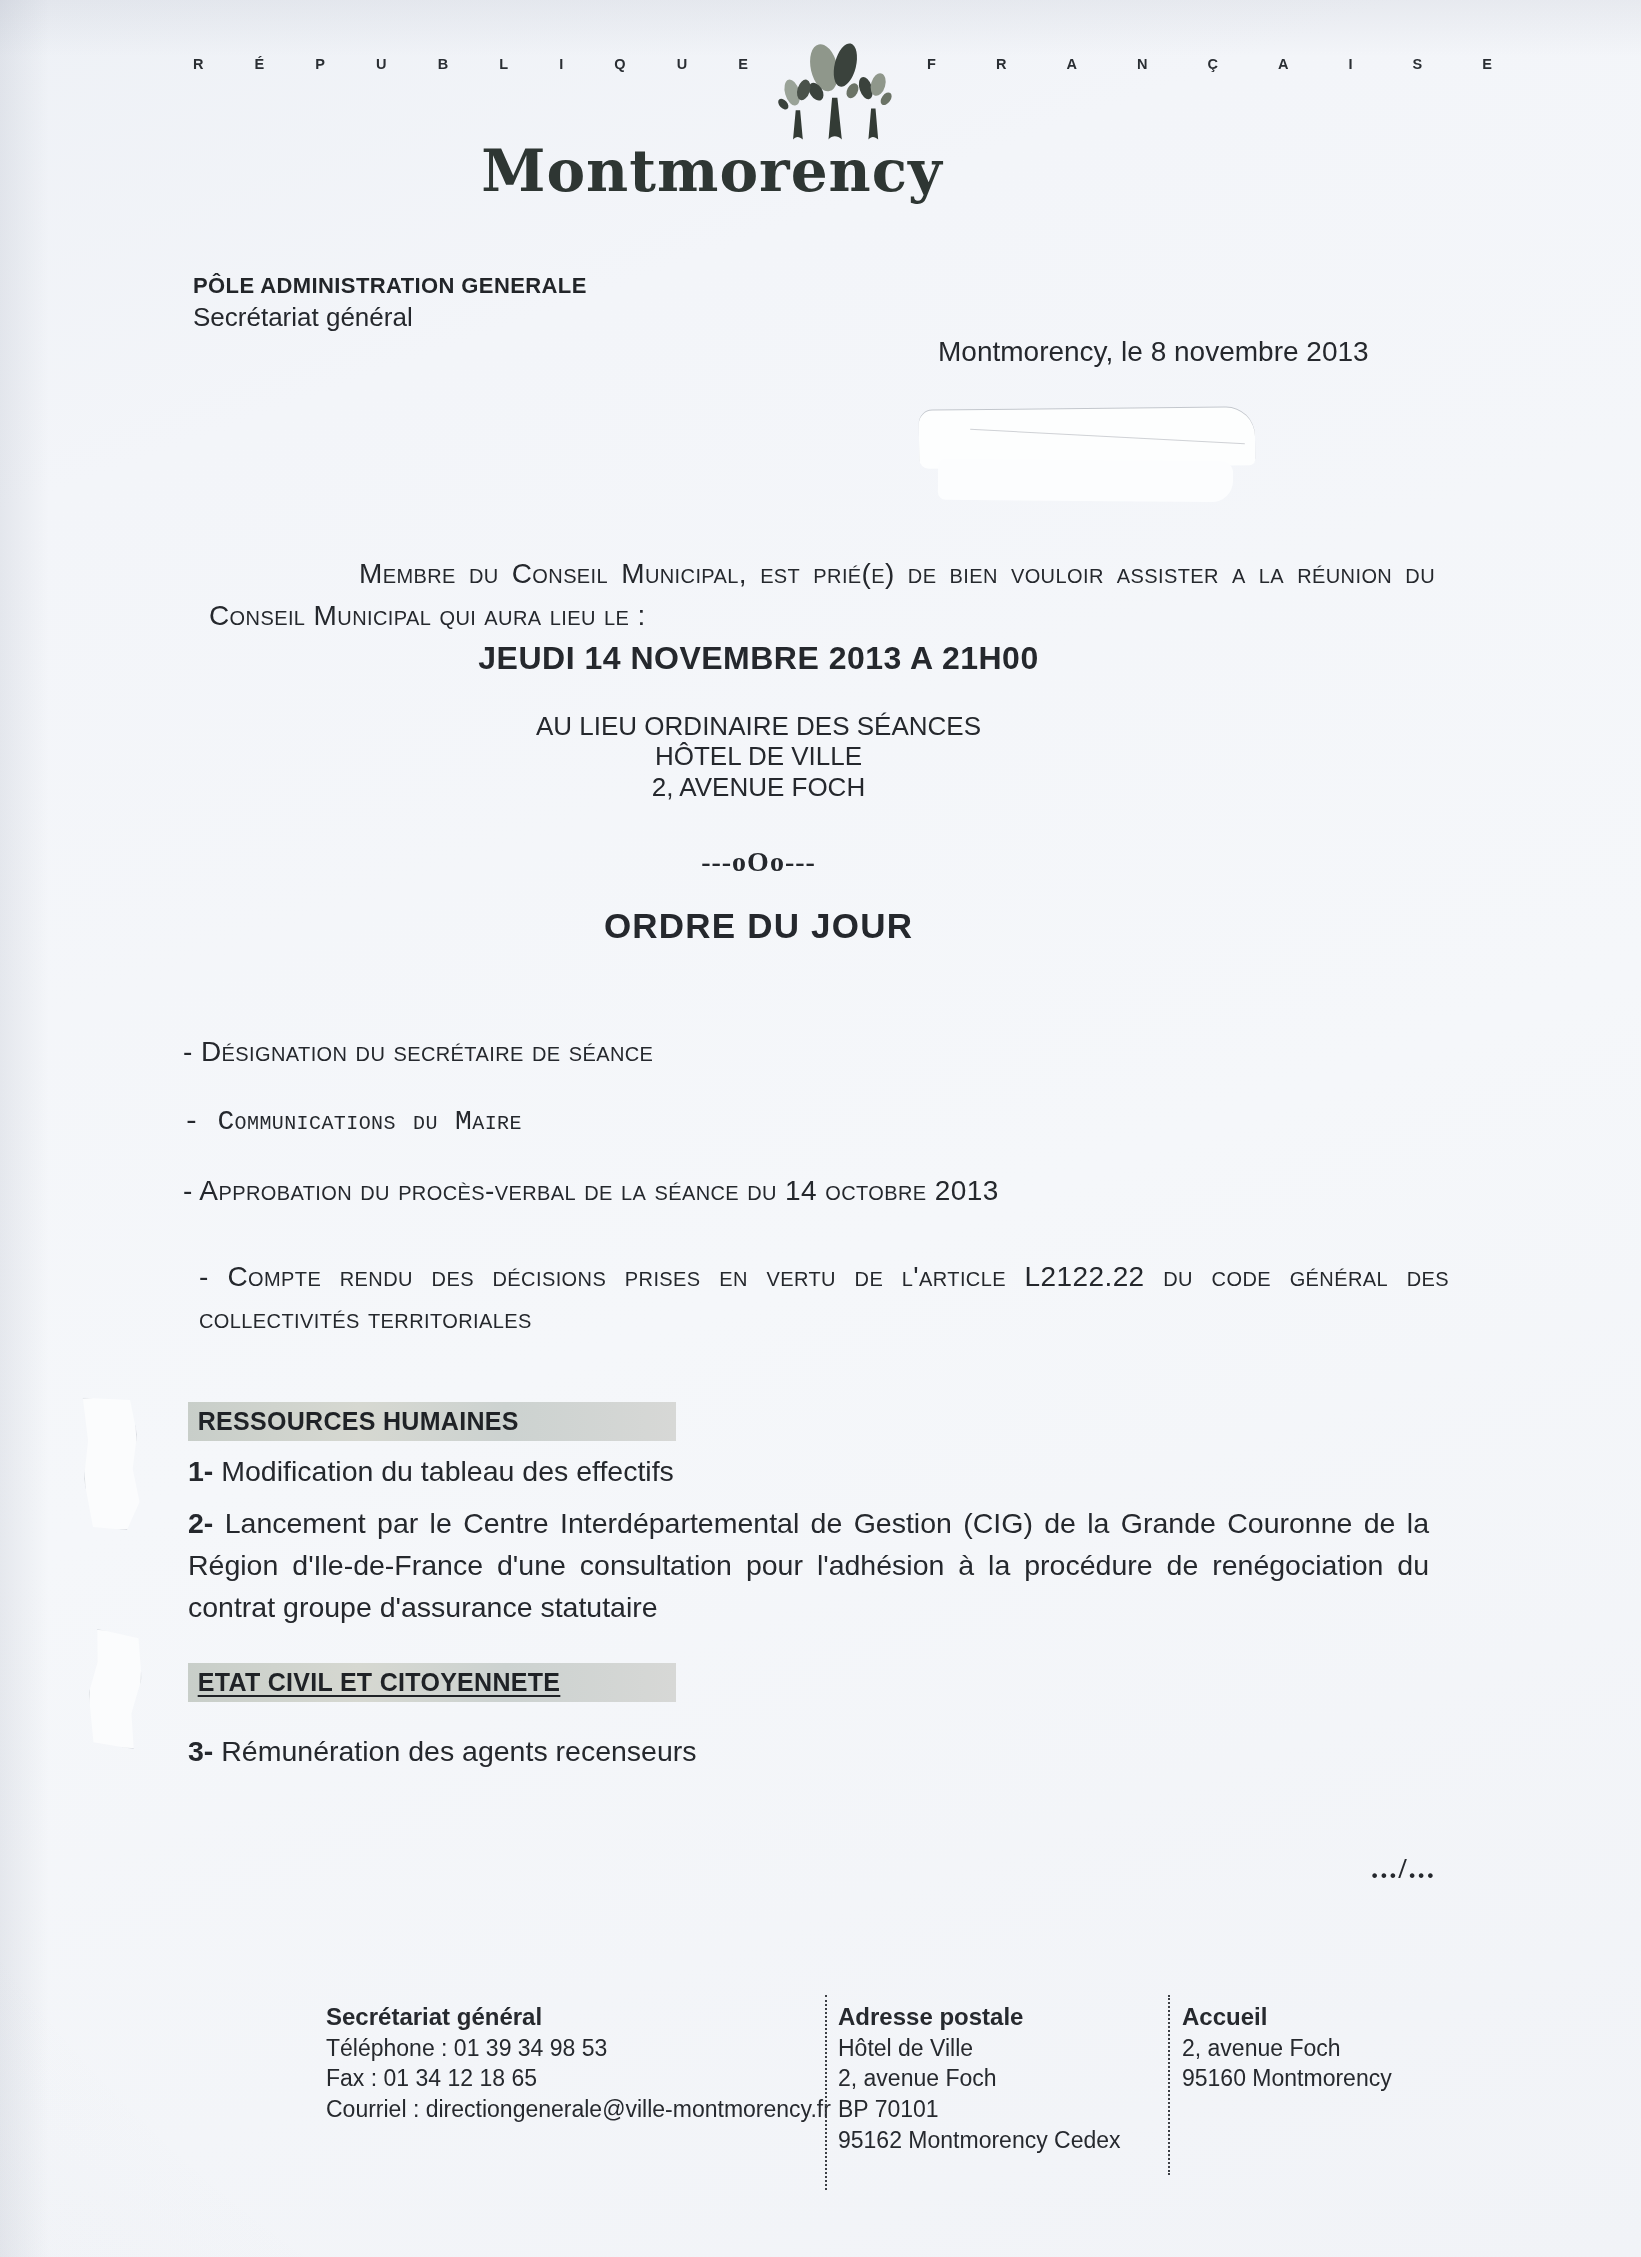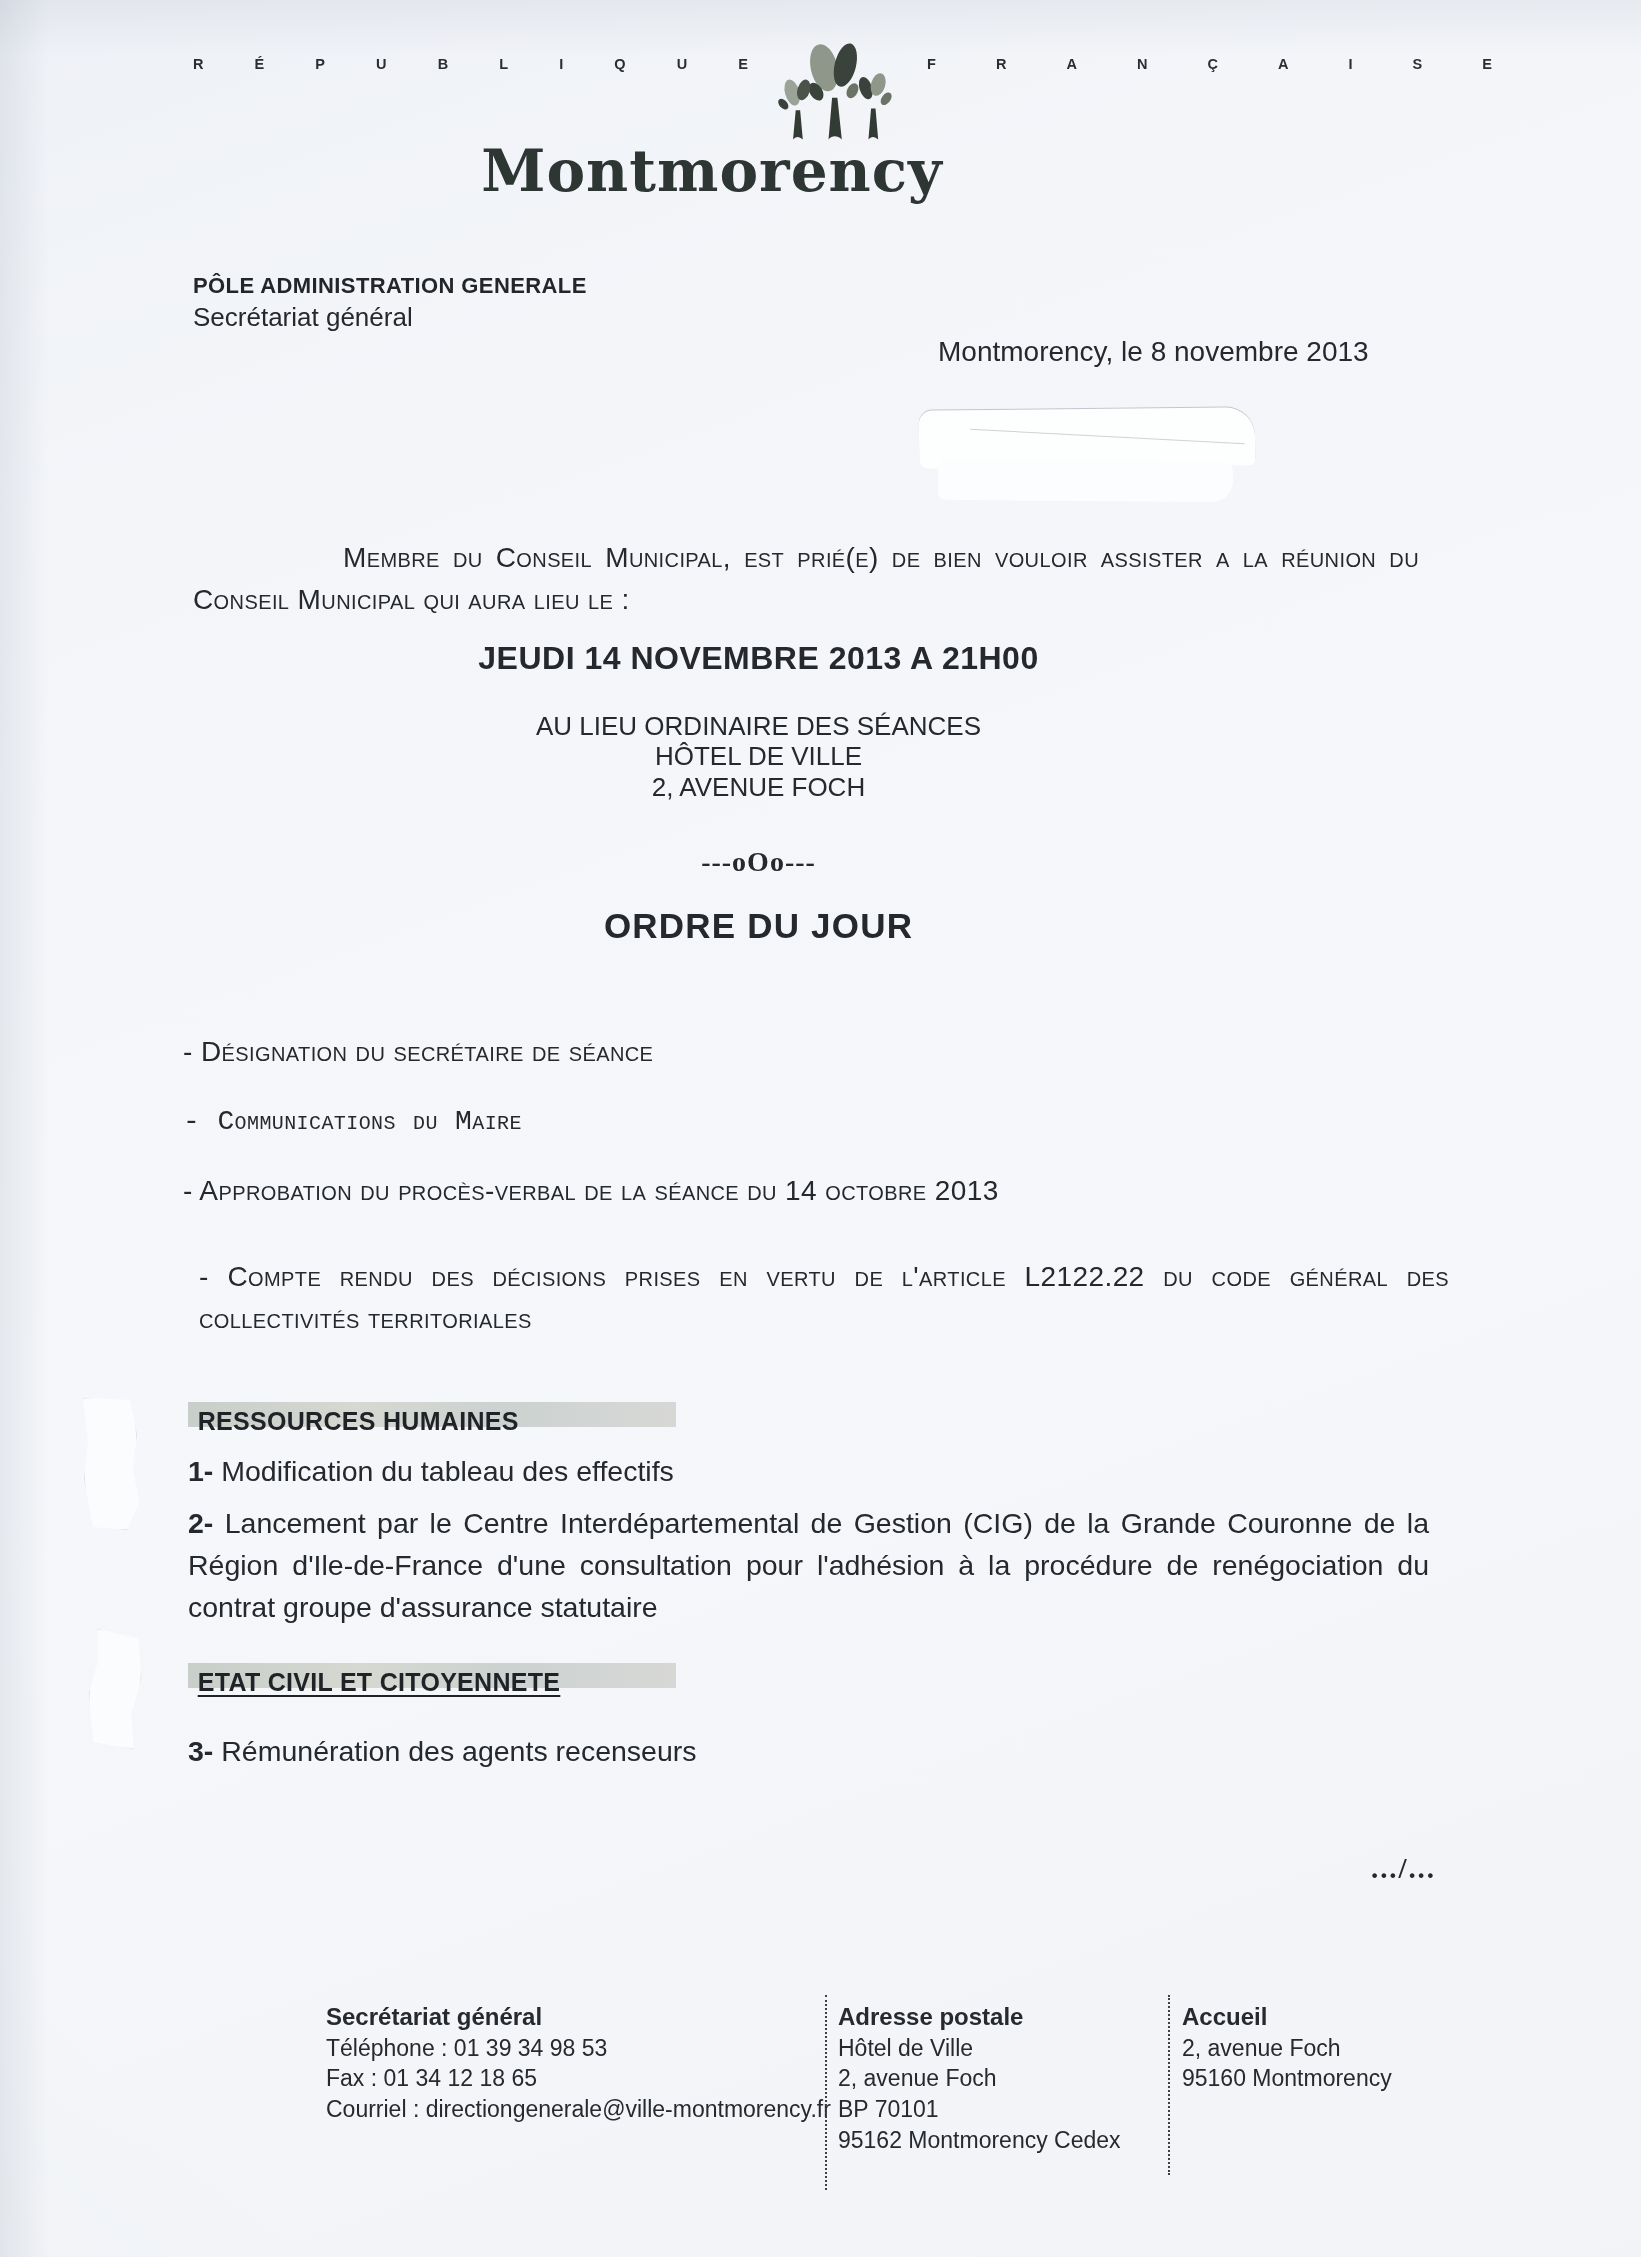--- a/index.html
+++ b/index.html
@@ -43,21 +43,21 @@
     text-align:justify;text-indent:150px;font-variant:small-caps;letter-spacing:0.4px;}
   .center-block{left:150px;width:1217px;text-align:center;}
   .meeting{top:640px;font-size:32px;font-weight:bold;letter-spacing:0.5px;}
   .locations{top:711px;font-size:26px;line-height:1.17;}
   .separator{top:846px;font-family:"Liberation Serif",serif;font-size:28px;font-weight:bold;letter-spacing:1px;}
   .agenda-title{top:906px;font-size:35px;font-weight:bold;letter-spacing:1.2px;}
   .agenda-item{left:183px;width:1250px;font-size:28px;font-variant:small-caps;
     letter-spacing:0.4px;line-height:1.5;text-align:justify;}
   .ai-0{top:1031px;} .ai-1{top:1101px;font-family:Liberation Mono, monospace;} .ai-2{top:1170px;} .ai-3{top:1240px;}
   
-  .band{left:188px;width:488px;height:25px;line-height:39px;padding-left:9.7px;box-sizing:border-box;
+  .band{left:188px;width:488px;height:39px;line-height:39px;padding-left:9.7px;box-sizing:border-box;
     font-size:25px;font-weight:bold;letter-spacing:0.3px;color:#1f2226;
     background:linear-gradient(90deg,#c8cec9 0%,#d6d8d1 35%,#ccd2d0 65%,#d7d8d6 100%);}
   .band-rh{top:1402px;}
   .band-ec{top:1663px;}
   .band-ec .band-text{text-decoration:underline;text-decoration-thickness:1.9px;text-underline-offset:3.9px;}
   .numbered{left:188px;font-size:28.5px;line-height:1.48;}
   .item1{top:1450px;}
   .item2{top:1502px;width:1241px;text-align:justify;}
   .item3{top:1730px;}
   .numbered b{font-weight:bold;}
@@ -126,21 +126,21 @@
   <div class="abs service">Secrétariat général</div>
   <div class="abs dateline">Montmorency, le 8 novembre 2013</div>
 
   <div class="abs whiteout-a"></div>
   <div class="abs whiteout-b"></div>
   <div class="abs pen-line"></div>
 
   <div class="abs chip chip1"></div>
   <div class="abs chip chip2"></div>
 
-  <p class="abs intro" style="margin:0">Membre du Conseil Municipal, est prié(e) de bien vouloir assister a la réunion du Conseil Municipal qui aura lieu le :</p>
+  <p class="abs intro" style="margin:16px">Membre du Conseil Municipal, est prié(e) de bien vouloir assister a la réunion du Conseil Municipal qui aura lieu le :</p>
 
   <div class="abs center-block meeting">JEUDI 14 NOVEMBRE 2013 A 21H00</div>
 
   <div class="abs center-block locations">
     <div>AU LIEU ORDINAIRE DES SÉANCES</div>
     <div>HÔTEL DE VILLE</div>
     <div>2, AVENUE FOCH</div>
   </div>
 
   <div class="abs center-block separator">---oOo---</div>

